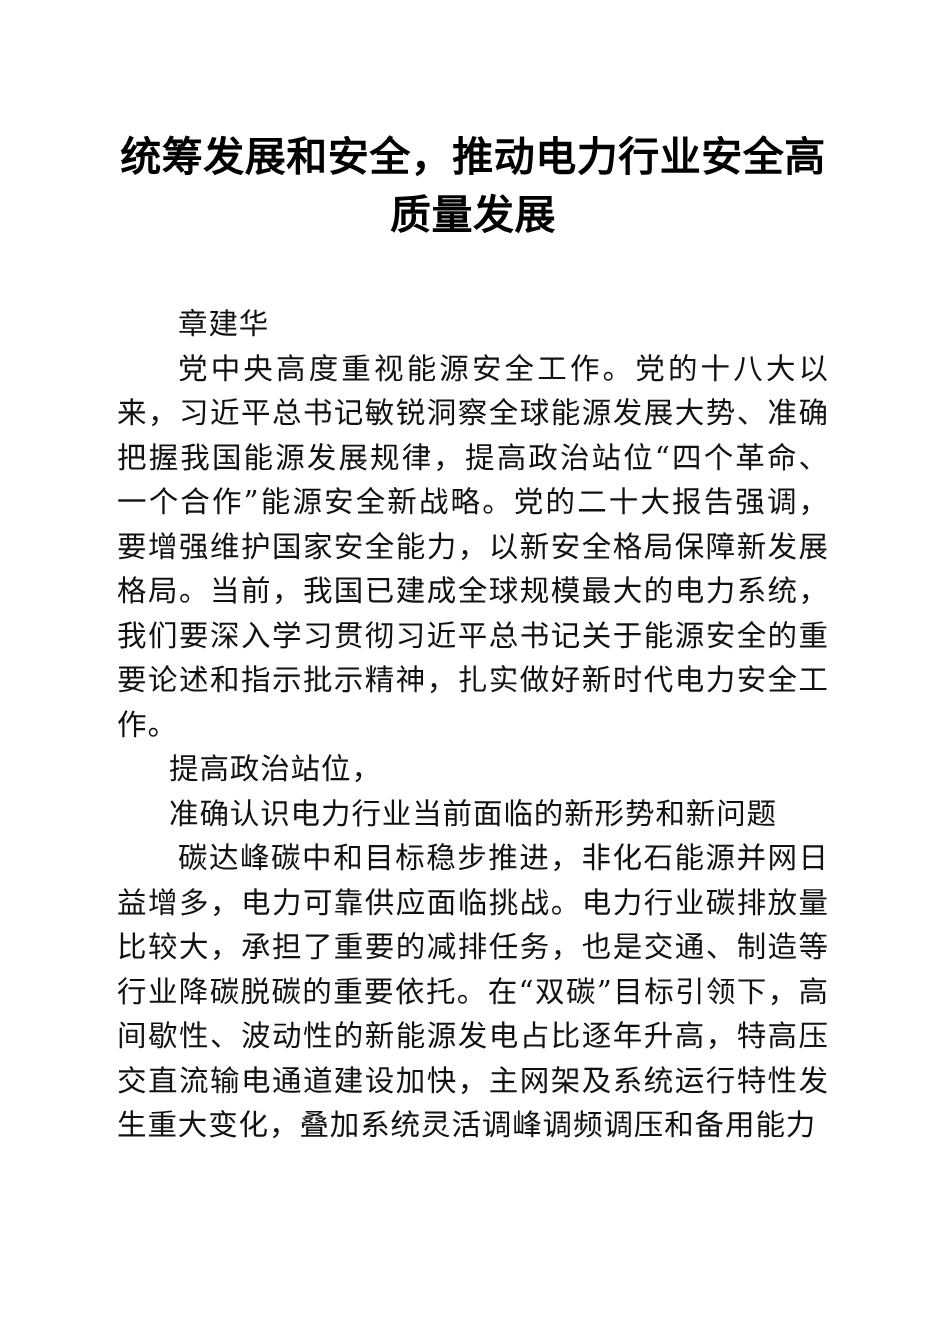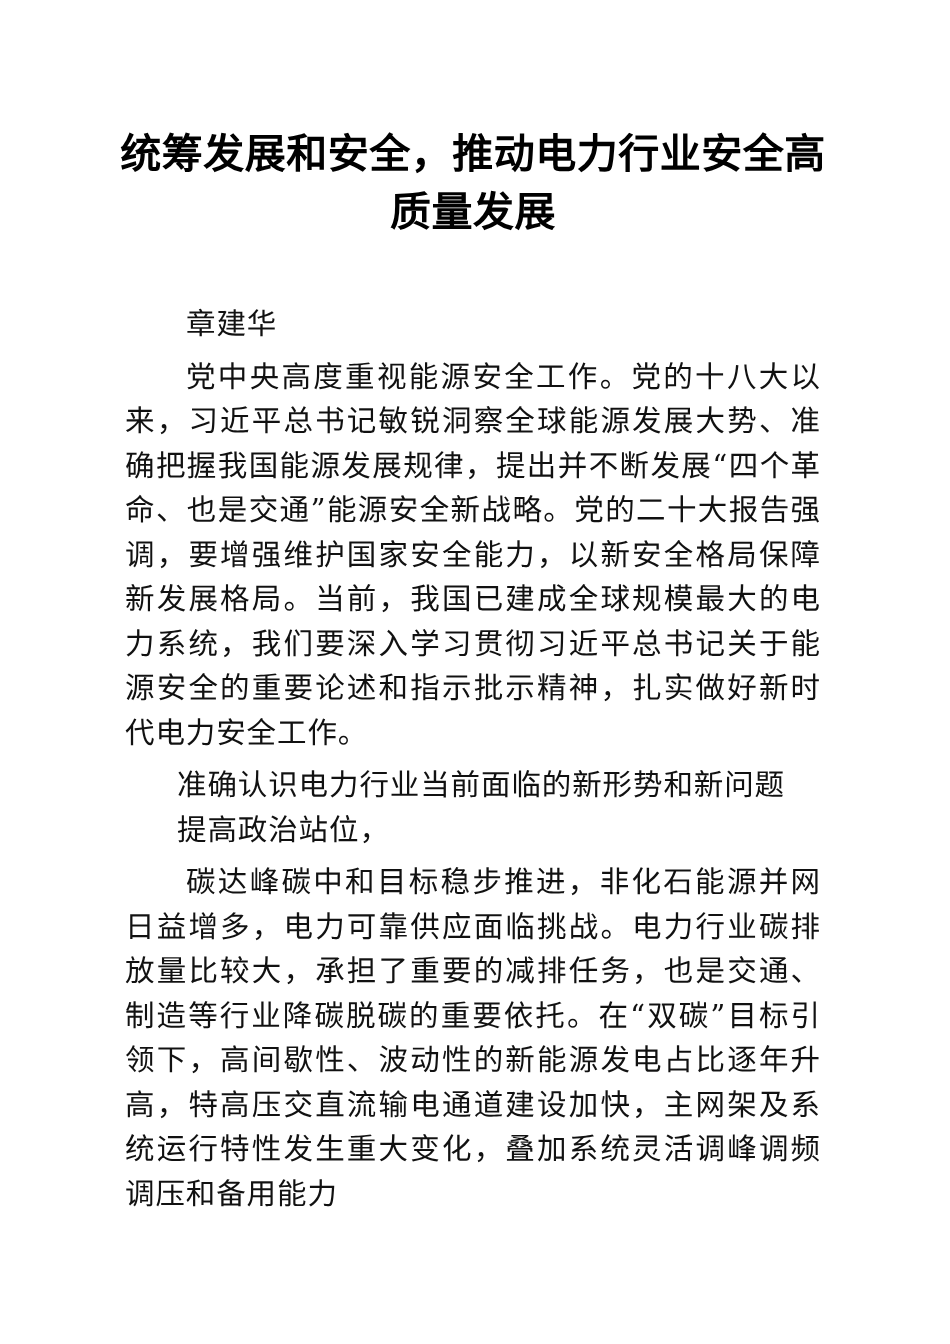--- a/index.html
+++ b/index.html
@@ -21,21 +21,21 @@
 
   .doc-body {
     position: absolute;
     left: 117px;
     top: 0;
     width: 712px;
   }
 
   
   .doc-title {
-    font-family: Liberation Mono, monospace;
+    font-family: Liberation Sans, sans-serif;
     font-weight: bold;
     font-size: 41px;
     line-height: 58px;
     color: #000000;
     text-align: center;
     letter-spacing: 0.5px;
     margin: 0;
     padding-top: 128px;
     white-space: normal;
     word-break: break-all;
@@ -43,21 +43,21 @@
 
   
   .body-text {
     font-family: "DejaVu Serif", "Liberation Serif", serif;
     font-size: 29.5px;
     line-height: 44.5px;
     color: #111111;
     text-align: justify;
     text-justify: inter-ideograph;
     word-break: break-all;
-    margin: 8px;
+    margin: 0;
     letter-spacing: 0.9px;
   }
 
   .author-line {
     margin-top: 58px;
     text-indent: 61px;
   }
 
   .para {
     text-indent: 61px;
@@ -86,24 +86,24 @@
 </head>
 <body>
 
 <div class="page">
   <div class="doc-body">
 
     <h1 class="doc-title">统筹发展和安全，推动电力行业安全高质量发展</h1>
 
     <p class="body-text author-line">章建华</p>
 
-    <p class="body-text para para-first">党中央高度重视能源安全工作。党的十八大以来，习近平总书记敏锐洞察全球能源发展大势、准确把握我国能源发展规律，提出并不断发展“四个革命、也是交通”能源安全新战略。党的二十大报告强调，要增强维护国家安全能力，以新安全格局保障新发展格局。当前，我国已建成全球规模最大的电力系统，我们要深入学习贯彻习近平总书记关于能源安全的重要论述和指示批示精神，扎实做好新时代电力安全工作。</p>
+    <p class="body-text para para-first">党中央高度重视能源安全工作。党的十八大以来，习近平总书记敏锐洞察全球能源发展大势、准确把握我国能源发展规律，提高政治站位“四个革命、一个合作”能源安全新战略。党的二十大报告强调，要增强维护国家安全能力，以新安全格局保障新发展格局。当前，我国已建成全球规模最大的电力系统，我们要深入学习贯彻习近平总书记关于能源安全的重要论述和指示批示精神，扎实做好新时代电力安全工作。</p>
 
     <div class="body-text section-heading">
+      <span class="heading-line">提高政治站位，</span>
       <span class="heading-line">准确认识电力行业当前面临的新形势和新问题</span>
-      <span class="heading-line">提高政治站位，</span>
     </div>
 
 
     <p class="body-text para">碳达峰碳中和目标稳步推进，非化石能源并网日益增多，电力可靠供应面临挑战。电力行业碳排放量比较大，承担了重要的减排任务，也是交通、制造等行业降碳脱碳的重要依托。在“双碳”目标引领下，高间歇性、波动性的新能源发电占比逐年升高，特高压交直流输电通道建设加快，主网架及系统运行特性发生重大变化，叠加系统灵活调峰调频调压和备用能力</p>
 
   </div>
 </div>
 
 </body></html>

